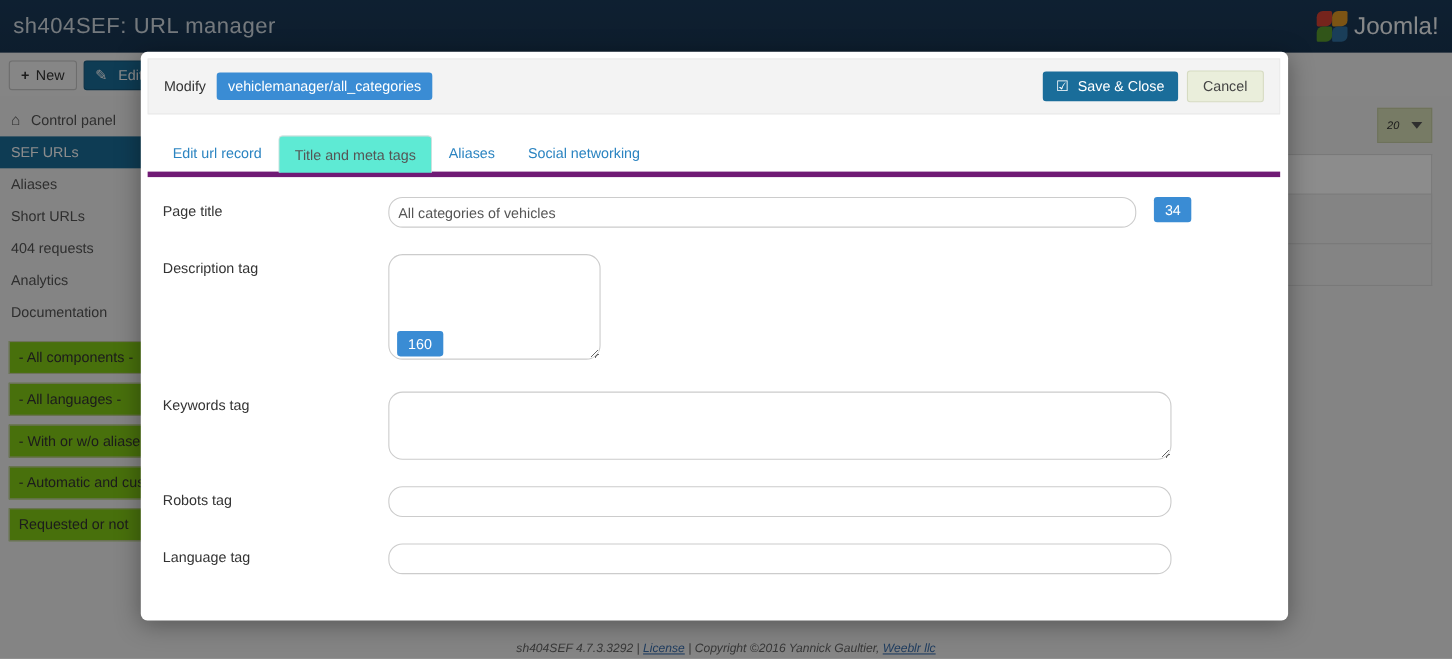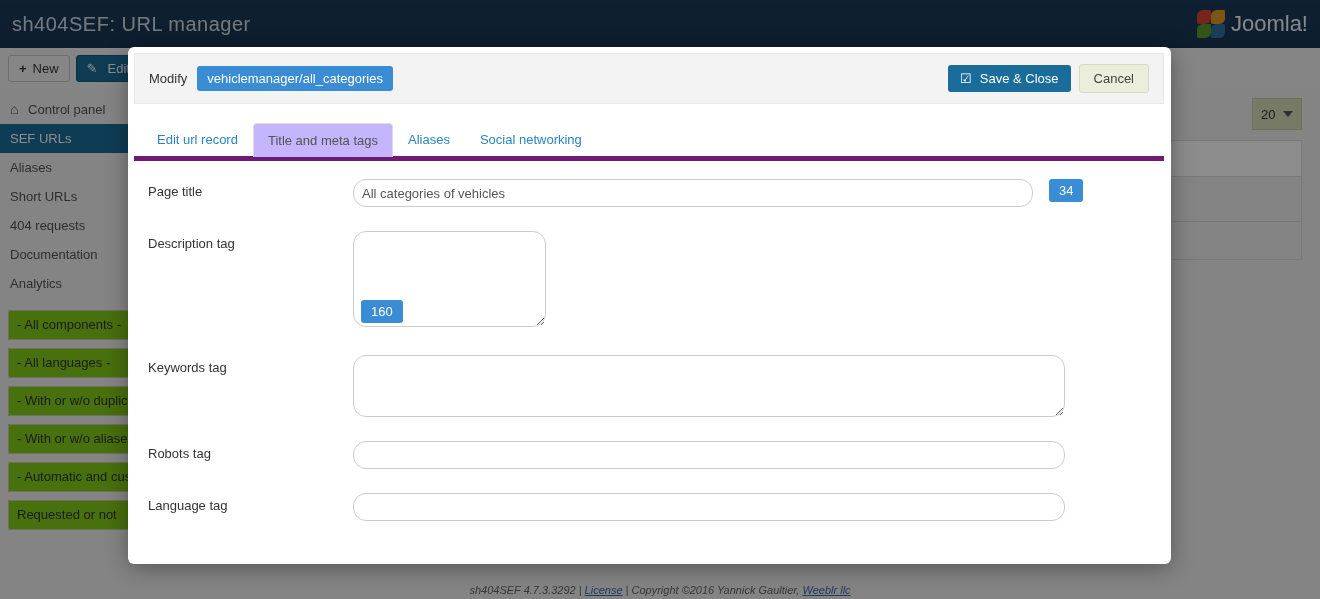--- a/index.html
+++ b/index.html
@@ -21,21 +21,21 @@
   .body { display:flex; height: calc(599px - 48px - 40px - 18px); }
   .sidebar { width: 180px; background:#f0f0f0; padding: 6px 0; display:flex; flex-direction:column; gap:0; }
   .side-item { padding: 7px 10px; font-size:13px; color:#555; cursor:pointer; }
   .side-item.active { background:#1a6d9a; color:#fff; }
   .side-filters { padding: 12px 8px; display:flex; flex-direction:column; gap:8px; }
   .filter-btn { background:#84cc16; border:1px solid #c8d0a6; padding:6px 8px; font-size:13px; color:#333; border-radius:0; height:30px; line-height:16px; overflow:hidden; text-overflow: ellipsis; white-space:nowrap; cursor:pointer; width:160px; }
   .filter-btn.dd { display:flex; justify-content:space-between; align-items:center; }
   .caret-down { width:0;height:0;border-left:5px solid transparent;border-right:5px solid transparent;border-top:6px solid #555; }
   .main { flex:1; padding:10px 18px; position:relative; }
   .pager-row { display:flex; justify-content:flex-end; }
-  .pager { background:#d9e0b8; border:1px solid #c8d0a6; width:50px; height:32px; display:flex; align-items:center; justify-content:space-between; padding:0 8px; font-size:13px; cursor:pointer; }
+  .pager { background:#d9e0b8; border:1px solid #c8d0a6; width:50px; height:32px; display:flex; align-items:center; justify-content:space-between; padding:0 8px; font-size:10px; cursor:pointer;font-style:italic; }
   .table { width:100%; border-collapse: collapse; margin-top:10px; }
   .table th, .table td { border:1px solid #ddd; padding:10px 12px; font-size:13px; text-align:center; }
   .table th { background:#fff; font-weight:bold; }
   .add-btn { background:#d9e0b8; border:1px solid #c8d0a6; width:26px; height:24px; display:inline-flex; align-items:center; justify-content:center; font-size:13px; cursor:pointer; }
   .blank-row td { height:38px; }
   
   .footer { height:18px; font-size:11px; color:#666; text-align:center; font-style:italic; line-height:18px; }
   .footer a { color:#3a6fae; }
   
   .overlay { position:absolute; inset:0; background:rgba(0,0,0,.45); }
@@ -44,21 +44,21 @@
   .modal-scroll { flex:1; overflow:auto; border-right:1px solid transparent; position:relative; }
   .modal-close { position:absolute; right:10px; top:6px; color:#bbb; font-size:20px; cursor:pointer; line-height:1; }
   .modal-header { background:#f3f3f3; border:1px solid #e8e8e8; border-radius:0; padding:10px 14px; display:flex; align-items:center; gap:10px; }
   .pill { background:#3a8cd4; color:#fff; padding:5px 10px; font-size:13px; border-radius:3px; }
   .modify-label { font-size:13px; color:#333; }
   .header-actions { margin-left:auto; display:flex; gap:8px; align-items:center; }
   .btn-saveclose { background:#1a6d9a; color:#fff; padding:6px 12px; font-size:13px; border-radius:3px; display:flex; gap:6px; align-items:center; cursor:pointer; }
   .btn-cancel-modal { background:#eaeedb; border:1px solid #d6dbc2; color:#444; padding:6px 14px; font-size:13px; border-radius:3px; cursor:pointer; }
   .tabs { display:flex; border-bottom:5px solid #701a75; padding:0 8px; margin-top:18px; gap:0; }
   .tab { padding:9px 14px; font-size:13px; color:#2b84c1; cursor:pointer; border:1px solid transparent; border-bottom:none; border-radius:4px 4px 0 0; }
-  .tab.active { color:#555; border-color:#ddd; background:#c4b5fd; position:relative; top:1px; }
+  .tab.active { color:#555; border-color:#ddd; background:#5eead4; position:relative; top:1px; }
   .form-area { padding:18px 14px 12px 14px; }
   .form-row { display:flex; align-items:flex-start; margin-bottom:24px; gap:0; }
   .form-label { width:205px; font-size:13px; color:#333; padding-top:5px; }
   .form-field { flex:1; display:flex; gap:16px; align-items:flex-start; }
   .text-input, .textarea { border:1px solid #ccc; border-radius:13px; font-size:13px; padding:5px 8px; background:#fff; color:#555; width:100%; font-family:inherit; }
   .text-input { height:28px; }
   .w-680 { max-width:680px; }
   .w-405 { max-width:405px; }
   .w-712 { max-width:712px; }
   .textarea { resize:both; }
@@ -115,30 +115,29 @@
     <div class="side-item">
       <span>Aliases</span>
     </div>
     <div class="side-item">
       <span>Short URLs</span>
     </div>
     <div class="side-item">
       <span>404 requests</span>
     </div>
     <div class="side-item">
+      <span>Analytics</span>
+    </div>
+    <div class="side-item">
       <span>Documentation</span>
-    </div>
-    <div class="side-item">
-      <span>Analytics</span>
     </div>
 
     <div class="side-filters">
       <div class="filter-btn">- All components -</div>
       <div class="filter-btn">- All languages -</div>
-      <div class="filter-btn">- With or w/o duplic</div>
       <div class="filter-btn">- With or w/o aliase</div>
       <div class="filter-btn">- Automatic and cus</div>
       <div class="filter-btn dd">
         <span>Requested or not</span>
         <span class="caret-down"></span>
       </div>
     </div>
   </div>
 
   <div class="main">

